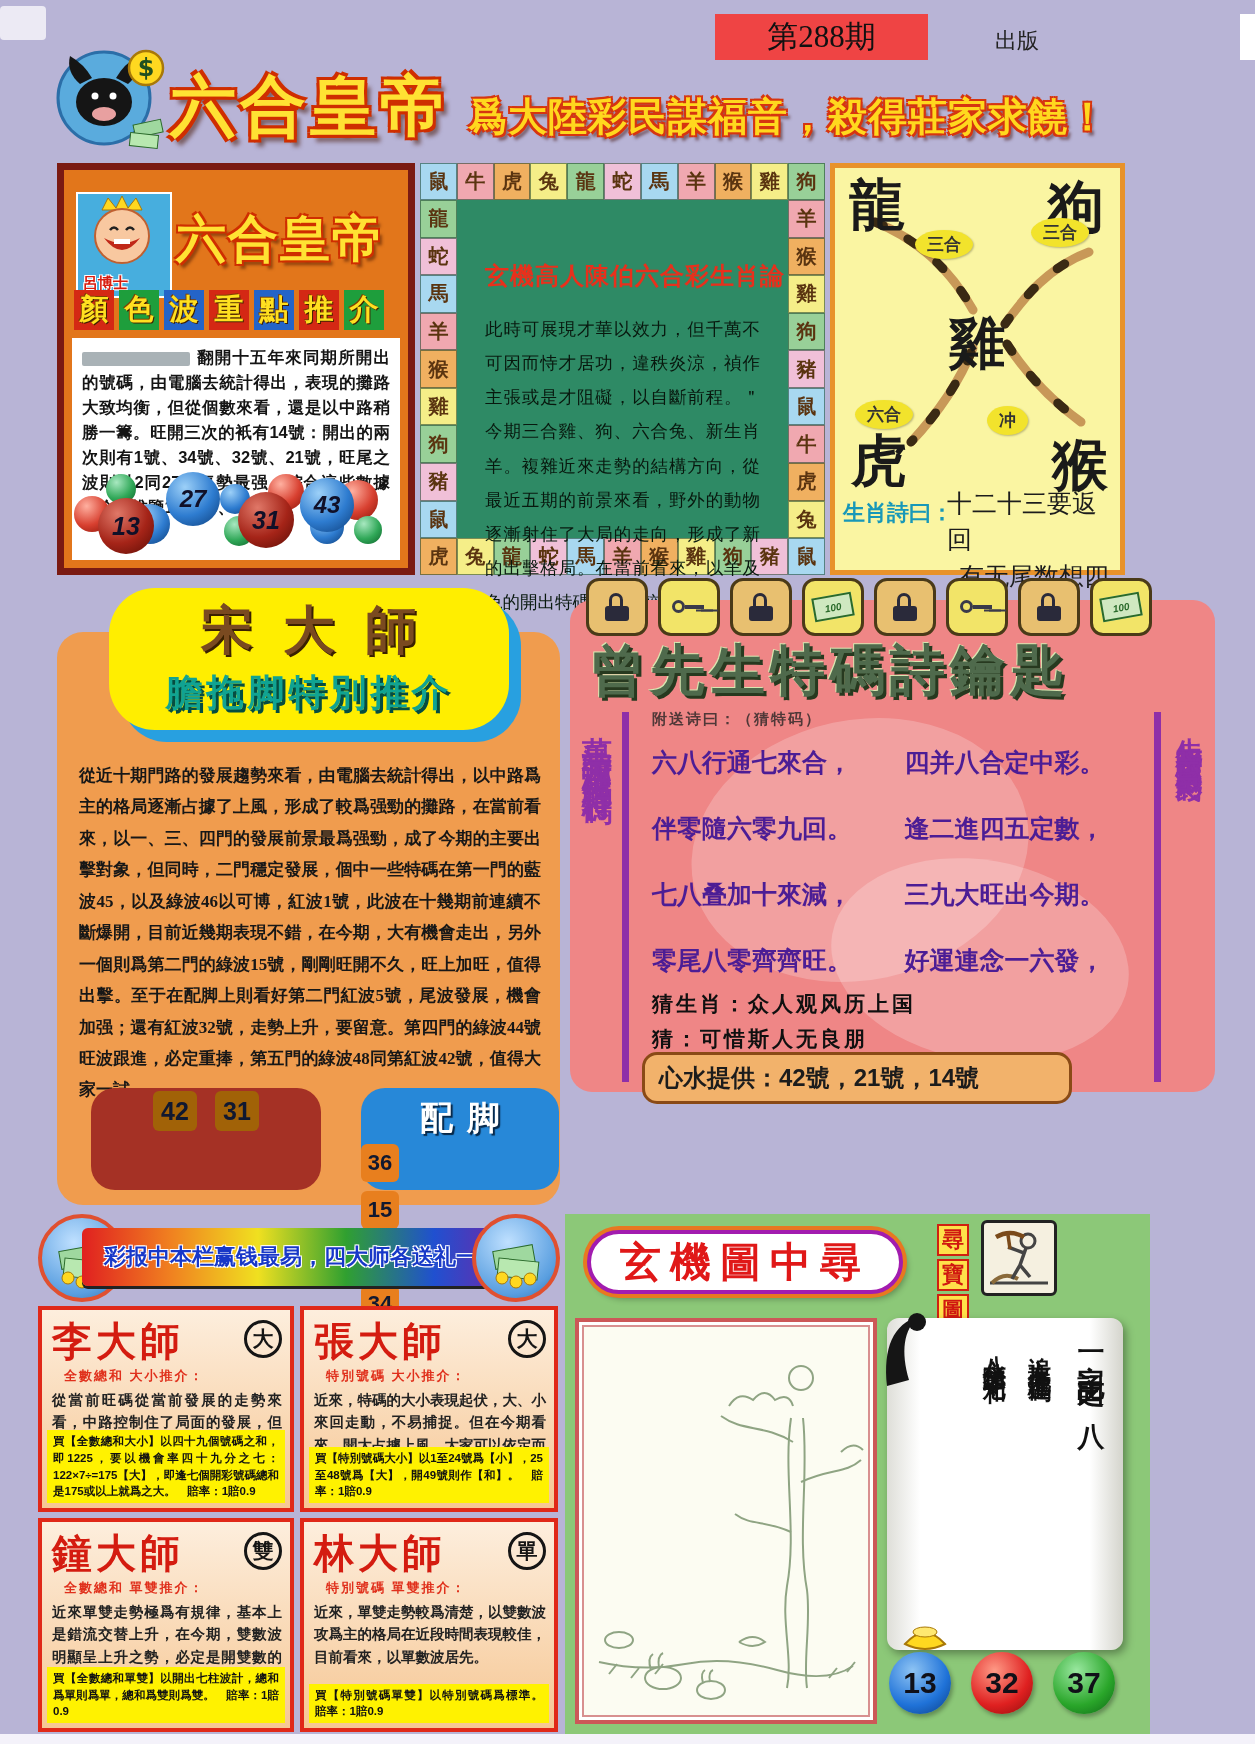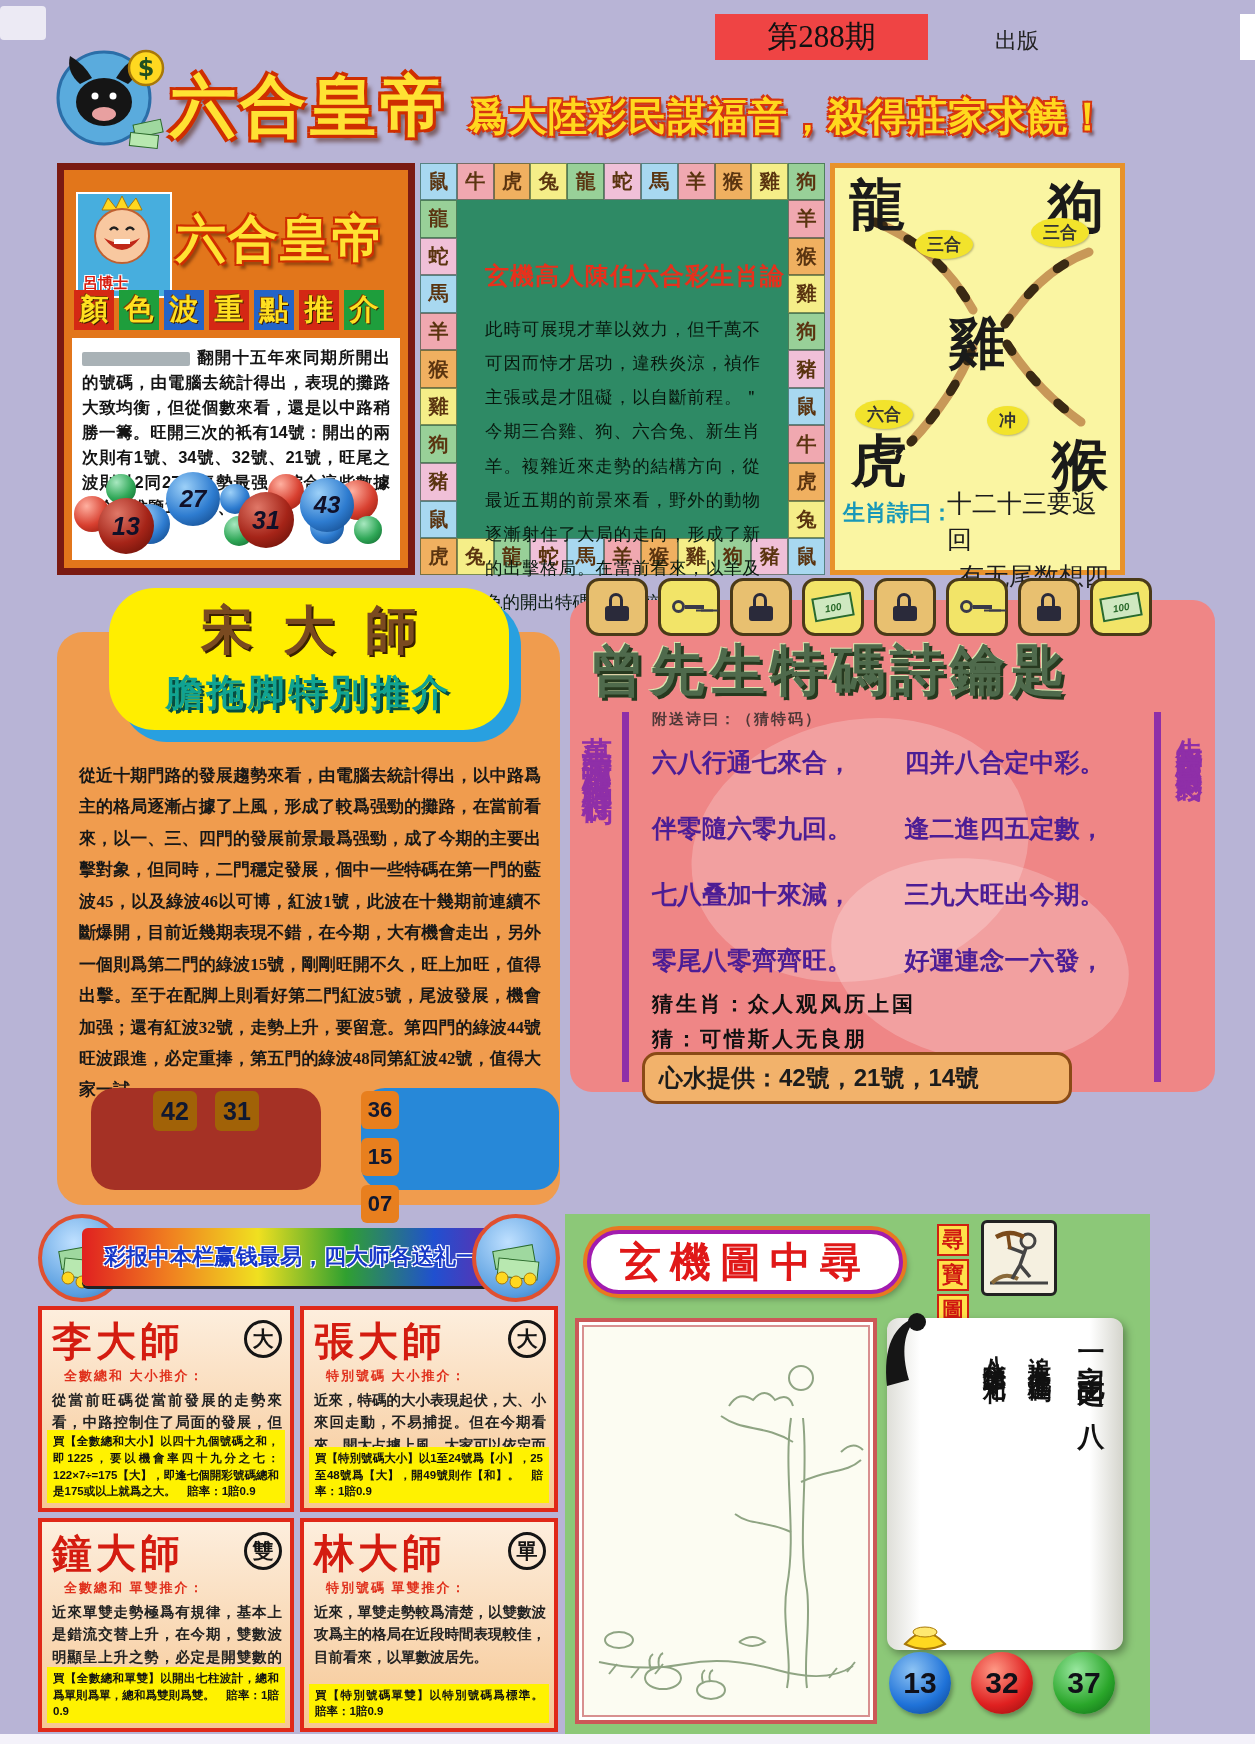--- a/index.html
+++ b/index.html
@@ -321,20 +321,21 @@
       <div class="songS">膽拖脚特別推介</div>
     </div>
     <div class="bodyD">從近十期門路的發展趨勢來看，由電腦去統計得出，以中路爲主的格局逐漸占據了上風，形成了較爲强勁的攤路，在當前看來，以一、三、四門的發展前景最爲强勁，成了今期的主要出擊對象，但同時，二門穩定發展，個中一些特碼在第一門的藍波45，以及綠波46以可博，紅波1號，此波在十幾期前連續不斷爆開，目前近幾期表現不錯，在今期，大有機會走出，另外一個則爲第二門的綠波15號，剛剛旺開不久，旺上加旺，值得出擊。至于在配脚上則看好第二門紅波5號，尾波發展，機會加强；還有紅波32號，走勢上升，要留意。第四門的綠波44號旺波跟進，必定重捧，第五門的綠波48同第紅波42號，值得大家一試。</div>
     <div class="wangma">
       <div class="numrow">
         <span class="nsq blue">42</span>
         <span class="nsq blue">31</span>
       </div>
     </div>
     <div class="peijiao">
+      <div class="numlabel">配脚</div>
       <div class="numrow">
         <span class="nsq orange">36</span>
         <span class="nsq orange">15</span>
         <span class="nsq orange">07</span>
         <span class="nsq orange">34</span>
       </div>
     </div>
   </div>
 
   <div id="panelE" class="abs">

